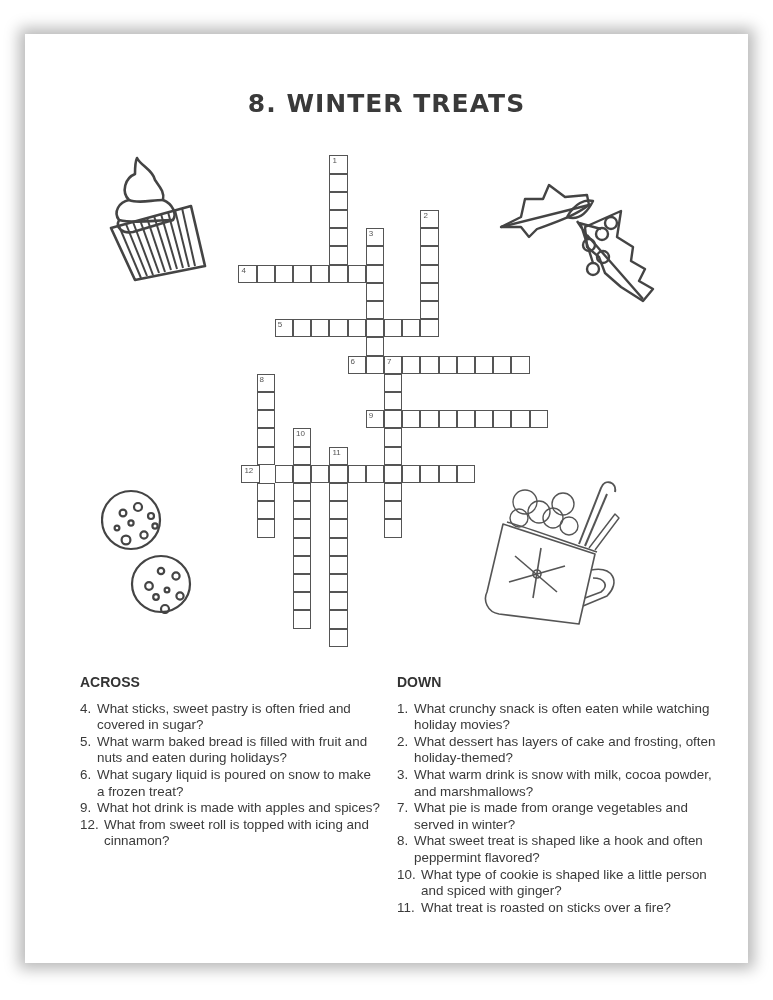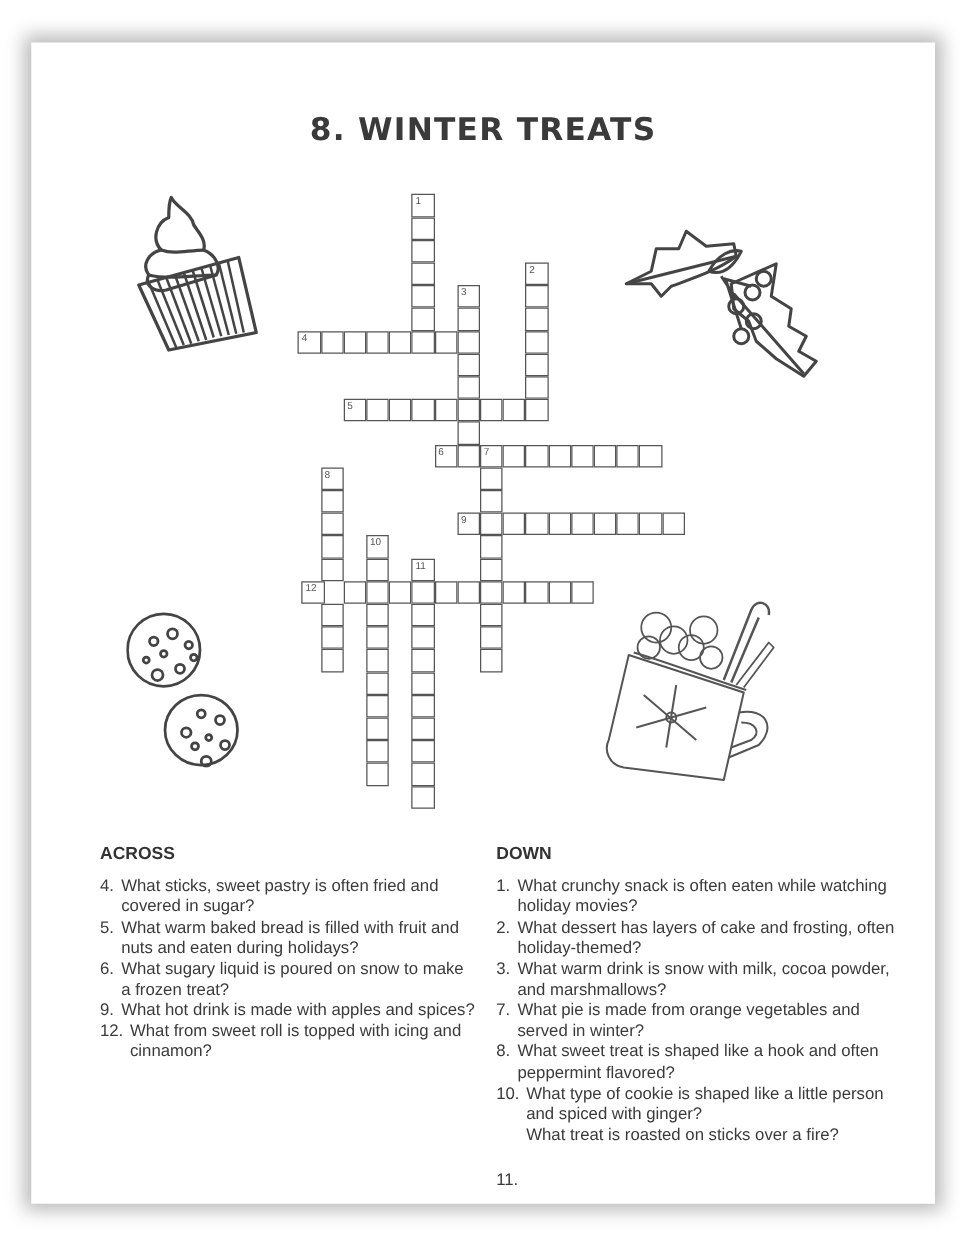--- a/index.html
+++ b/index.html
@@ -278,18 +278,18 @@
         </div>
         <div class="clue">
           <span class="n" style="width: 17px;">8.</span>
           <span class="t">What sweet treat is shaped like a hook and often peppermint flavored?</span>
         </div>
         <div class="clue">
           <span class="n" style="width: 24px;">10.</span>
           <span class="t">What type of cookie is shaped like a little person and spiced with ginger?</span>
         </div>
         <div class="clue">
-          <span class="n" style="width: 24px; margin-top: 36px;">11.</span>
+          <span class="n" style="width: 24px;">11.</span>
           <span class="t">What treat is roasted on sticks over a fire?</span>
         </div>
       </div>
   </div>
 </div>
 
 </body></html>

